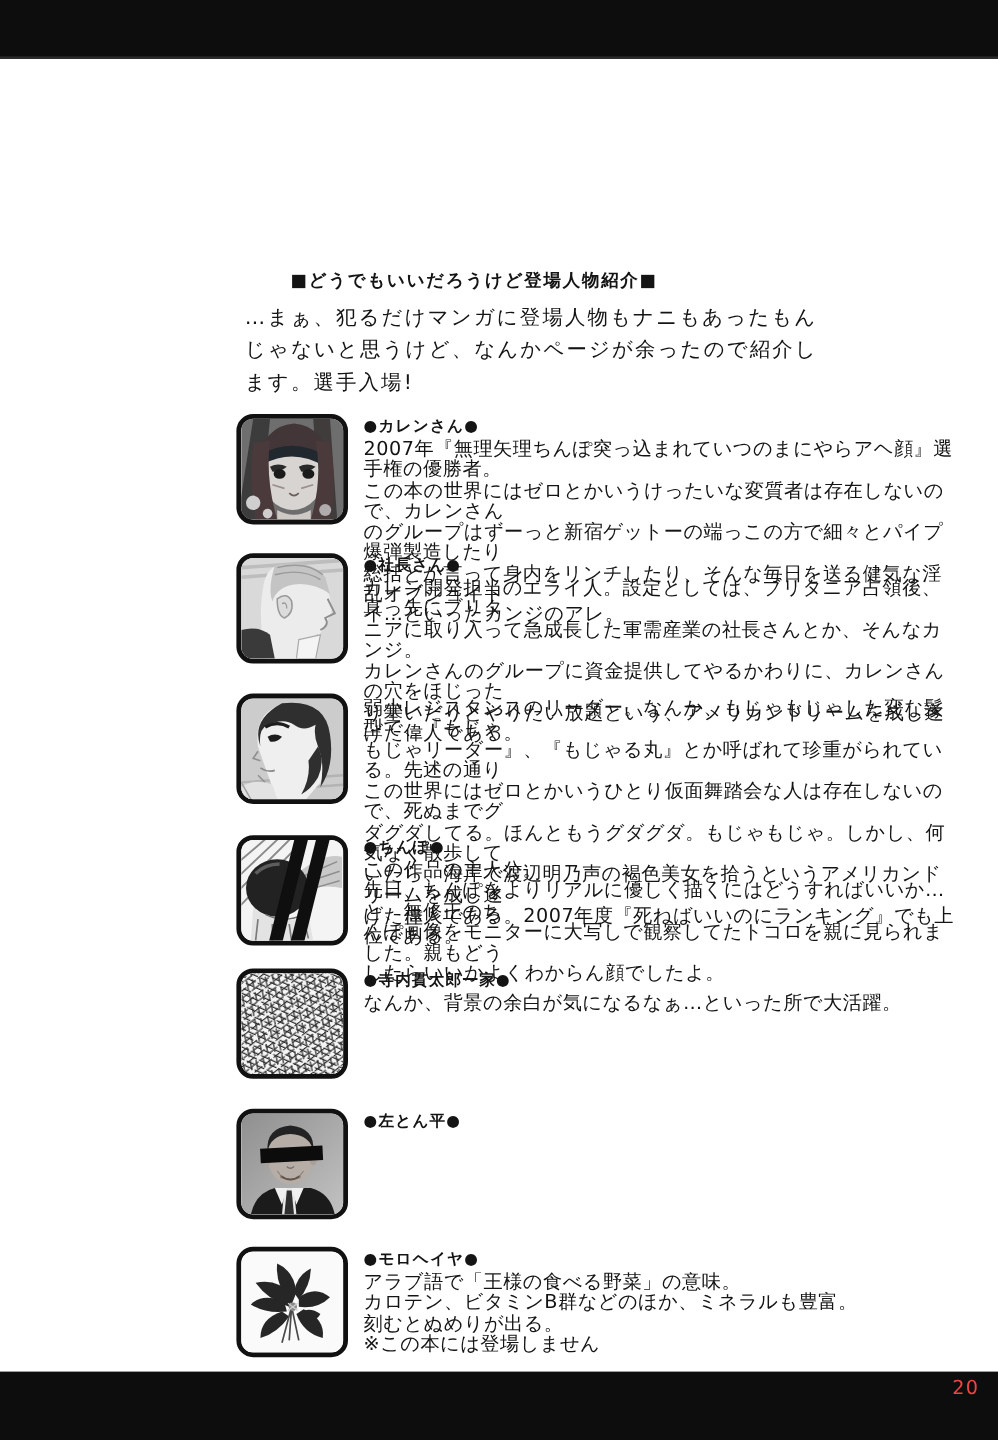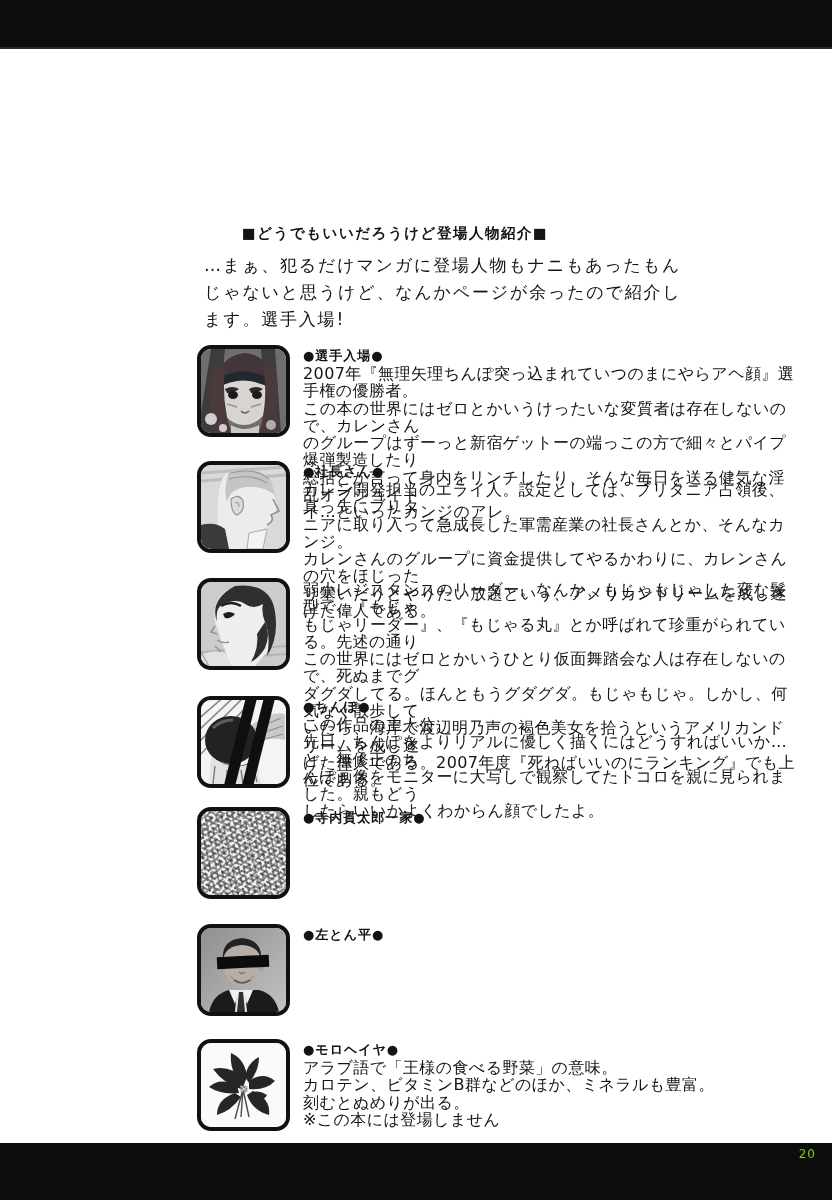--- a/index.html
+++ b/index.html
@@ -12,21 +12,21 @@
   .bar-top{
     position:absolute;left:0;top:0;width:832px;height:47px;
     background:#0d0d0d;border-bottom:2px solid #2a2a2a;
   }
   .bar-bottom{
     position:absolute;left:0;top:1143px;width:832px;height:57px;
     background:#0d0d0d;
   }
   .page-number{
     position:absolute;top:4px;right:16px;
-    color:#84cc16;font-size:12px;letter-spacing:1px;
+    color:#ef4444;font-size:16px;letter-spacing:1px;
   }
   .intro-block{
     position:absolute;left:0;top:224px;width:832px;
   }
   .intro-title{
     margin-left:242px;
     font-size:14.5px;font-weight:bold;letter-spacing:1.5px;
     color:#141414;white-space:pre;
   }
   .intro-text{
@@ -87,21 +87,21 @@
       <path d="M40 62 Q44 66 48 62" stroke="#6b5f5c" stroke-width="1.4" fill="none"></path>
       <path d="M10 20 Q6 50 12 84 L30 84 Q20 50 24 18 Z" fill="#4a3a3c"></path>
       <path d="M74 20 Q80 50 74 84 L58 84 Q68 50 62 18 Z" fill="#4a3a3c"></path>
       <circle cx="10" cy="70" r="6" fill="#e9e9e9" opacity="0.85"></circle>
       <circle cx="22" cy="79" r="4" fill="#f2f2f2" opacity="0.8"></circle>
       <circle cx="70" cy="76" r="5" fill="#dcdcdc" opacity="0.7"></circle>
       <path d="M30 76 Q44 84 58 76 L58 84 L30 84 Z" fill="#cfc9c6"></path>
     </svg>
   </div>
   <div class="entry-text">
-    <div class="entry-name">●選手入場●</div>
+    <div class="entry-name">●カレンさん●</div>
     <div class="entry-desc">2007年『無理矢理ちんぽ突っ込まれていつのまにやらアヘ顔』選手権の優勝者。
 この本の世界にはゼロとかいうけったいな変質者は存在しないので、カレンさん
 のグループはずーっと新宿ゲットーの端っこの方で細々とパイプ爆弾製造したり
 総括とか言って身内をリンチしたり、そんな毎日を送る健気な淫乱オブジョイト
 イ…といったカンジのアレ。</div>
   </div>
 </div>
 
 <div class="entry e2">
   <div class="portrait">
@@ -195,20 +195,21 @@
         </pattern>
       </defs>
       <rect width="85" height="84" fill="#f5f5f5"></rect>
       <rect width="85" height="84" fill="url(#ht1)"></rect>
       <rect width="85" height="84" fill="url(#ht2)"></rect>
       <rect width="85" height="84" fill="url(#ht3)"></rect>
     </svg>
   </div>
   <div class="entry-text">
     <div class="entry-name">●寺内貫太郎一家●</div>
+    <div class="entry-desc">なんか、背景の余白が気になるなぁ…といった所で大活躍。</div>
   </div>
 </div>
 
 <div class="entry e6">
   <div class="portrait">
     <svg viewBox="0 0 85 84">
       <defs>
         <linearGradient id="pbg" x1="0" y1="0" x2="1" y2="1">
           <stop offset="0" stop-color="#8f8f8f"></stop>
             <stop offset="1" stop-color="#c2c2c2"></stop>

